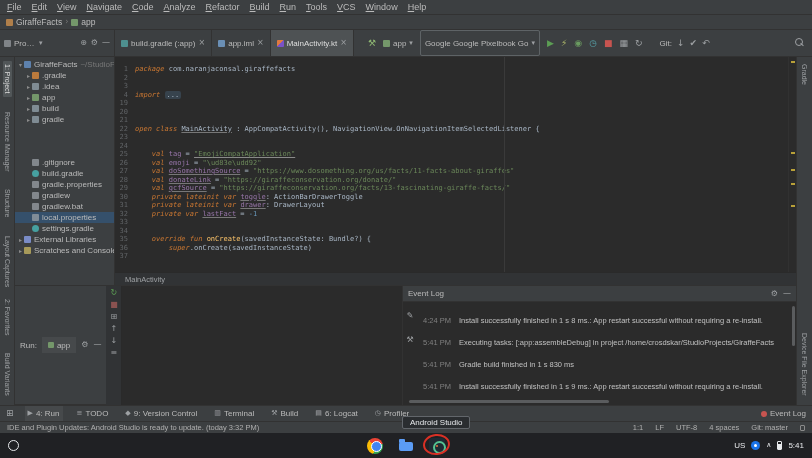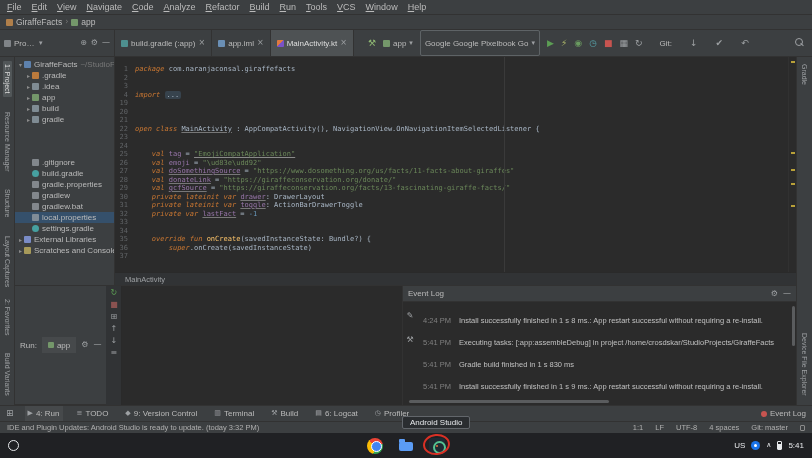--- a/index.html
+++ b/index.html
@@ -34,21 +34,21 @@
 .gradle-file-icon{background:#4e8f8f;}
 .iml-file-icon{background:#6a8fb5;}
 .kotlin-file-icon{background:linear-gradient(135deg,#e0793f 50%,#7a52c7 50%);}
 .tab-close{color:#9da0a3;font-size:8px;}
 .toolbar{flex:1;display:flex;align-items:center;gap:7px;padding:0 8px 0 14px;font-size:8px;color:#bbb;min-width:0;}
 .tb-icon{font-family:"DejaVu Sans",sans-serif;font-size:9px;line-height:1;}
 .chip{display:flex;align-items:center;gap:3px;white-space:nowrap;}
 .chip .dd{color:#9da0a3;font-size:7px;}
 .device-chip{border:1px solid #5e6366;border-radius:2px;padding:12px 4px;height:13px;justify-content:flex-end;}
 .run-config-icon{width:7px;height:7px;background:#74976a;border-radius:1px;}
-.git-group{display:flex;align-items:center;gap:18px;margin-left:10px;color:#bbb;}
+.git-group{display:flex;align-items:center;gap:5px;margin-left:10px;color:#bbb;}
 .git-group .tb-icon{color:#9da0a3;}
 .search-wrap{margin-left:auto;}
 .loupe{position:relative;width:9px;height:9px;display:inline-block;}
 .loupe::before{content:"";position:absolute;left:0;top:0;width:6px;height:6px;border:1px solid #9da0a3;border-radius:50%;}
 .loupe::after{content:"";position:absolute;left:5px;top:6px;width:4px;height:1px;background:#9da0a3;transform:rotate(45deg);}
 
 
 .middle{flex:1;display:flex;min-height:0;background:#2b2b2b;}
 .strip{flex:0 0 15px;width:15px;background:#3c3f41;display:flex;flex-direction:column;justify-content:space-between;align-items:center;padding:4px 0 6px;}
 .strip.left{border-right:1px solid #323232;}
@@ -373,22 +373,22 @@
                 <div class="cl">&nbsp;</div>
                 <div class="cl">&nbsp;</div>
                 <div class="cl"><span class="tok-kw">open</span><span class="tok-pl"> </span><span class="tok-kw">class</span><span class="tok-pl"> </span><span class="tok-cls">MainActivity</span><span class="tok-pl"> : AppCompatActivity(), NavigationView.OnNavigationItemSelectedListener {</span></div>
                 <div class="cl">&nbsp;</div>
                 <div class="cl">&nbsp;</div>
                 <div class="cl"><span class="tok-pl">    </span><span class="tok-kw">val</span><span class="tok-pl"> </span><span class="tok-prop">tag</span><span class="tok-pl"> = </span><span class="tok-stru">"EmojiCompatApplication"</span></div>
                 <div class="cl"><span class="tok-pl">    </span><span class="tok-kw">val</span><span class="tok-pl"> </span><span class="tok-prop">emoji</span><span class="tok-pl"> = </span><span class="tok-str">"\ud83e\udd92"</span></div>
                 <div class="cl"><span class="tok-pl">    </span><span class="tok-kw">val</span><span class="tok-pl"> </span><span class="tok-propu">doSomethingSource</span><span class="tok-pl"> = </span><span class="tok-str">"https://www.dosomething.org/us/facts/11-facts-about-giraffes"</span></div>
                 <div class="cl"><span class="tok-pl">    </span><span class="tok-kw">val</span><span class="tok-pl"> </span><span class="tok-propu">donateLink</span><span class="tok-pl"> = </span><span class="tok-str">"https://giraffeconservation.org/donate/"</span></div>
                 <div class="cl"><span class="tok-pl">    </span><span class="tok-kw">val</span><span class="tok-pl"> </span><span class="tok-propu">gcfSource</span><span class="tok-pl"> = </span><span class="tok-str">"https://giraffeconservation.org/facts/13-fascinating-giraffe-facts/"</span></div>
+                <div class="cl"><span class="tok-pl">    </span><span class="tok-kw">private lateinit var</span><span class="tok-pl"> </span><span class="tok-propu">toggle</span><span class="tok-pl">: ActionBarDrawerToggle</span></div>
                 <div class="cl"><span class="tok-pl">    </span><span class="tok-kw">private lateinit var</span><span class="tok-pl"> </span><span class="tok-propu">drawer</span><span class="tok-pl">: DrawerLayout</span></div>
-                <div class="cl"><span class="tok-pl">    </span><span class="tok-kw">private lateinit var</span><span class="tok-pl"> </span><span class="tok-propu">toggle</span><span class="tok-pl">: ActionBarDrawerToggle</span></div>
                 <div class="cl"><span class="tok-pl">    </span><span class="tok-kw">private var</span><span class="tok-pl"> </span><span class="tok-propu">lastFact</span><span class="tok-pl"> = </span><span class="tok-num">-1</span></div>
                 <div class="cl">&nbsp;</div>
                 <div class="cl">&nbsp;</div>
                 <div class="cl"><span class="tok-pl">    </span><span class="tok-kw">override fun</span><span class="tok-pl"> </span><span class="tok-fn">onCreate</span><span class="tok-pl">(savedInstanceState: Bundle?) {</span></div>
                 <div class="cl"><span class="tok-pl">        </span><span class="tok-kw">super</span><span class="tok-pl">.onCreate(savedInstanceState)</span></div>
               </div>
             <div class="margin-guide"></div>
             <div class="stripe">
                 <div class="stripe-mark" style="top: 4px;"></div>
                 <div class="stripe-mark" style="top: 95px;"></div>

